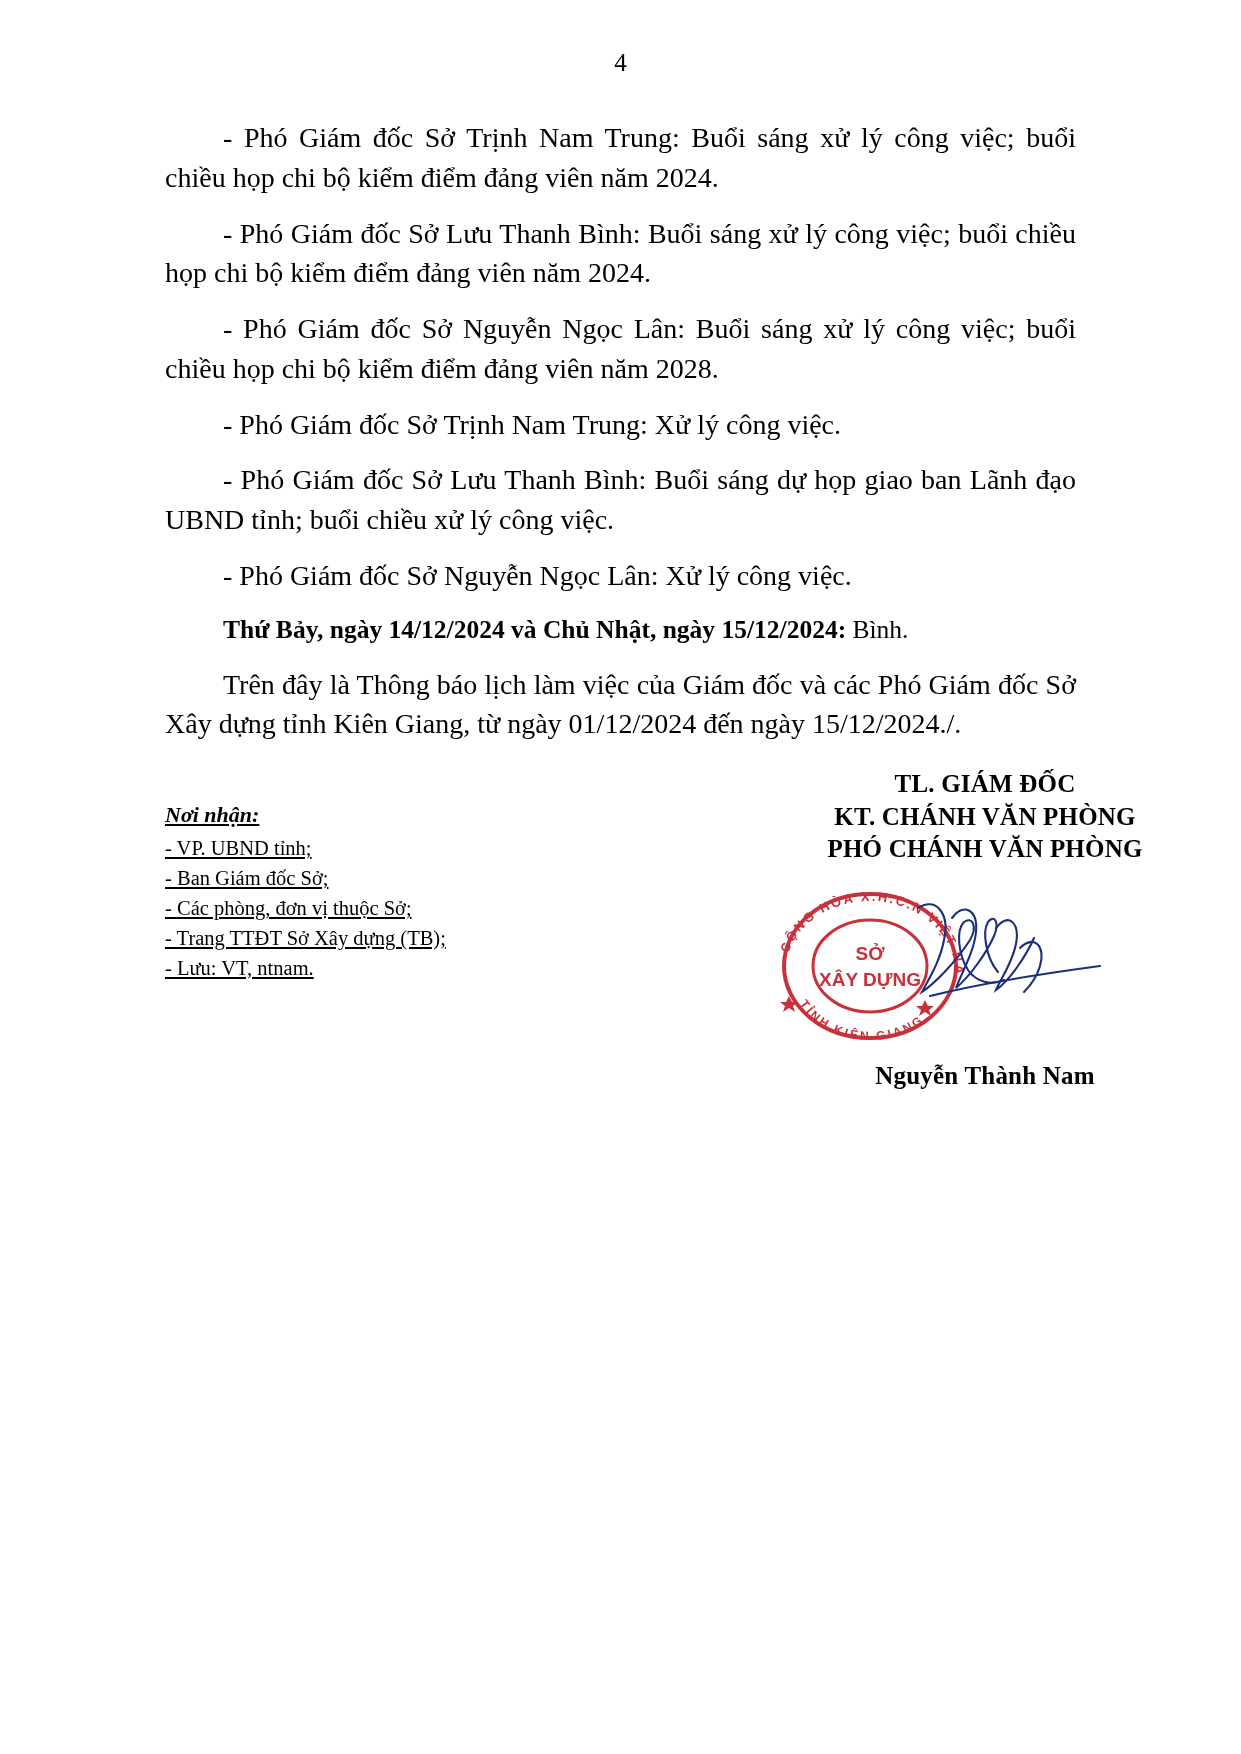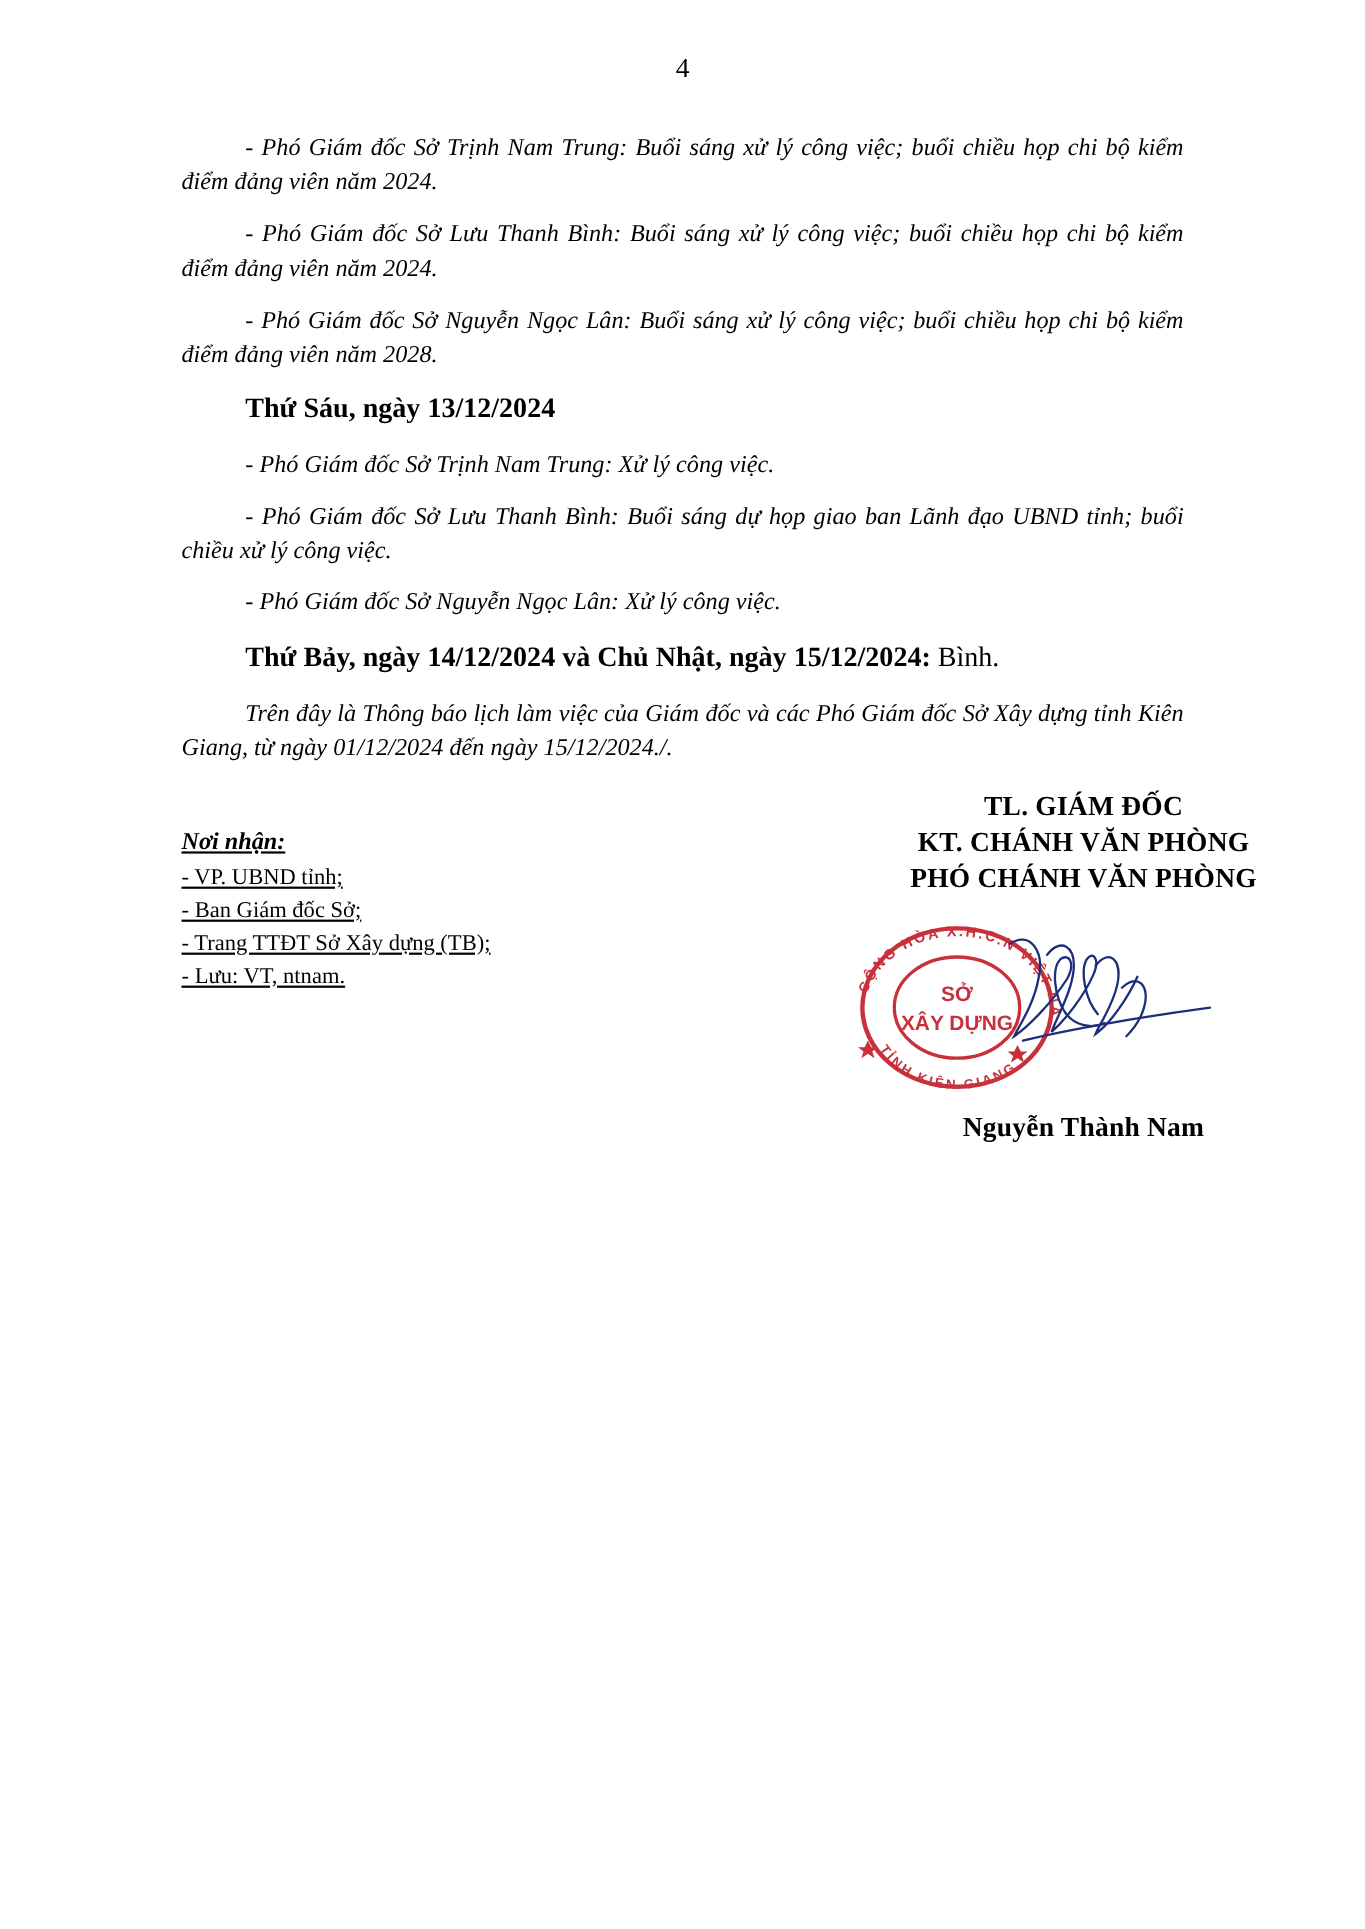--- a/index.html
+++ b/index.html
@@ -21,27 +21,26 @@
     padding: 40px 165px 0 165px;
     box-sizing: border-box;
   }
   .page-number {
     text-align: center;
     font-size: 25px;
     margin: 8px 0 40px 0;
     line-height: 1.2;
   }
   .para {
-    font-size: 22px;
+    font-size: 28px;
     line-height: 1.42;
     text-align: justify;
     text-justify: inter-word;
     margin: 0 0 16px 0;
     text-indent: 58px;
-    font-style: italic;
   }
   .heading {
     font-size: 25.5px;
     font-weight: bold;
     line-height: 1.42;
     margin: 0 0 16px 0;
     text-indent: 58px;
     text-align: left;
   }
   .heading .normal {
@@ -118,37 +117,37 @@
 <body>
 
 <div class="page">
 
   <div class="page-number">4</div>
 
   <p class="para">- Phó Giám đốc Sở Trịnh Nam Trung: Buổi sáng xử lý công việc; buổi chiều họp chi bộ kiểm điểm đảng viên năm 2024.</p>
   <p class="para">- Phó Giám đốc Sở Lưu Thanh Bình: Buổi sáng xử lý công việc; buổi chiều họp chi bộ kiểm điểm đảng viên năm 2024.</p>
   <p class="para">- Phó Giám đốc Sở Nguyễn Ngọc Lân: Buổi sáng xử lý công việc; buổi chiều họp chi bộ kiểm điểm đảng viên năm 2028.</p>
 
-  <p class="heading">Thứ Sáu, ngày 13/12/2024</p>
 
   <p class="para">- Phó Giám đốc Sở Trịnh Nam Trung: Xử lý công việc.</p>
   <p class="para">- Phó Giám đốc Sở Lưu Thanh Bình: Buổi sáng dự họp giao ban Lãnh đạo UBND tỉnh; buổi chiều xử lý công việc.</p>
   <p class="para">- Phó Giám đốc Sở Nguyễn Ngọc Lân: Xử lý công việc.</p>
 
   <p class="heading"><span>Thứ Bảy, ngày 14/12/2024 và Chủ Nhật, ngày 15/12/2024:</span><span class="normal"> Bình.</span></p>
 
   <p class="para closing">Trên đây là Thông báo lịch làm việc của Giám đốc và các Phó Giám đốc Sở Xây dựng tỉnh Kiên Giang, từ ngày 01/12/2024 đến ngày 15/12/2024./.</p>
 
   <div class="footer">
 
     <div class="recipients">
       <div class="recipients-title">Nơi nhận:</div>
       <ul class="recipients-list">
         <li>- VP. UBND tỉnh;</li>
         <li>- Ban Giám đốc Sở;</li>
+        <li>- Các phòng, đơn vị thuộc Sở;</li>
         <li>- Trang TTĐT Sở Xây dựng (TB);</li>
         <li>- Lưu: VT, ntnam.</li>
       </ul>
     </div>
 
     <div class="signature-block">
       <div class="sig-line">TL. GIÁM ĐỐC</div>
       <div class="sig-line">KT. CHÁNH VĂN PHÒNG</div>
       <div class="sig-line">PHÓ CHÁNH VĂN PHÒNG</div>
       <div class="sig-name">Nguyễn Thành Nam</div>

